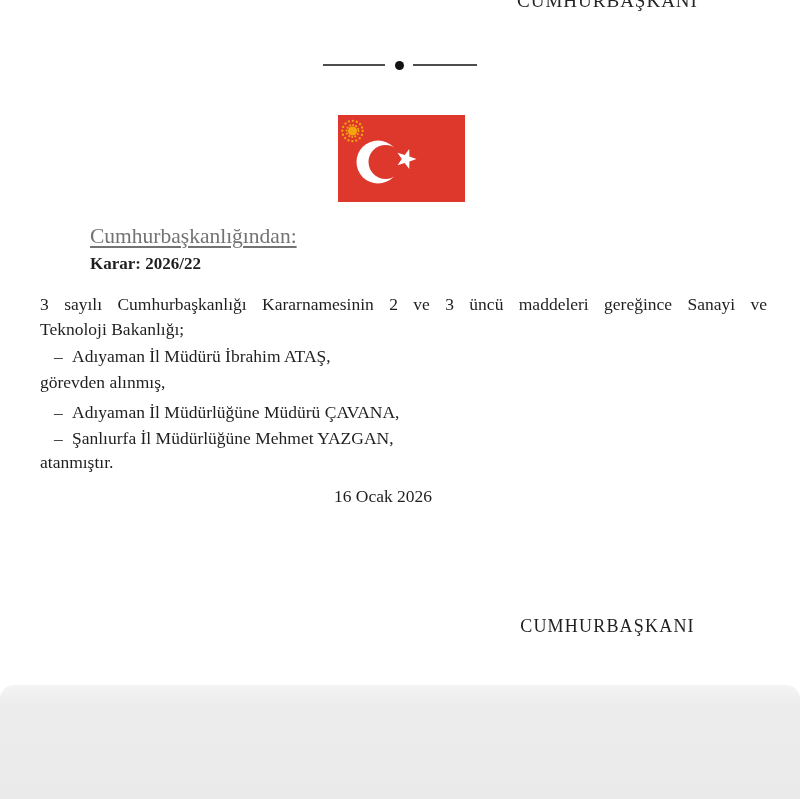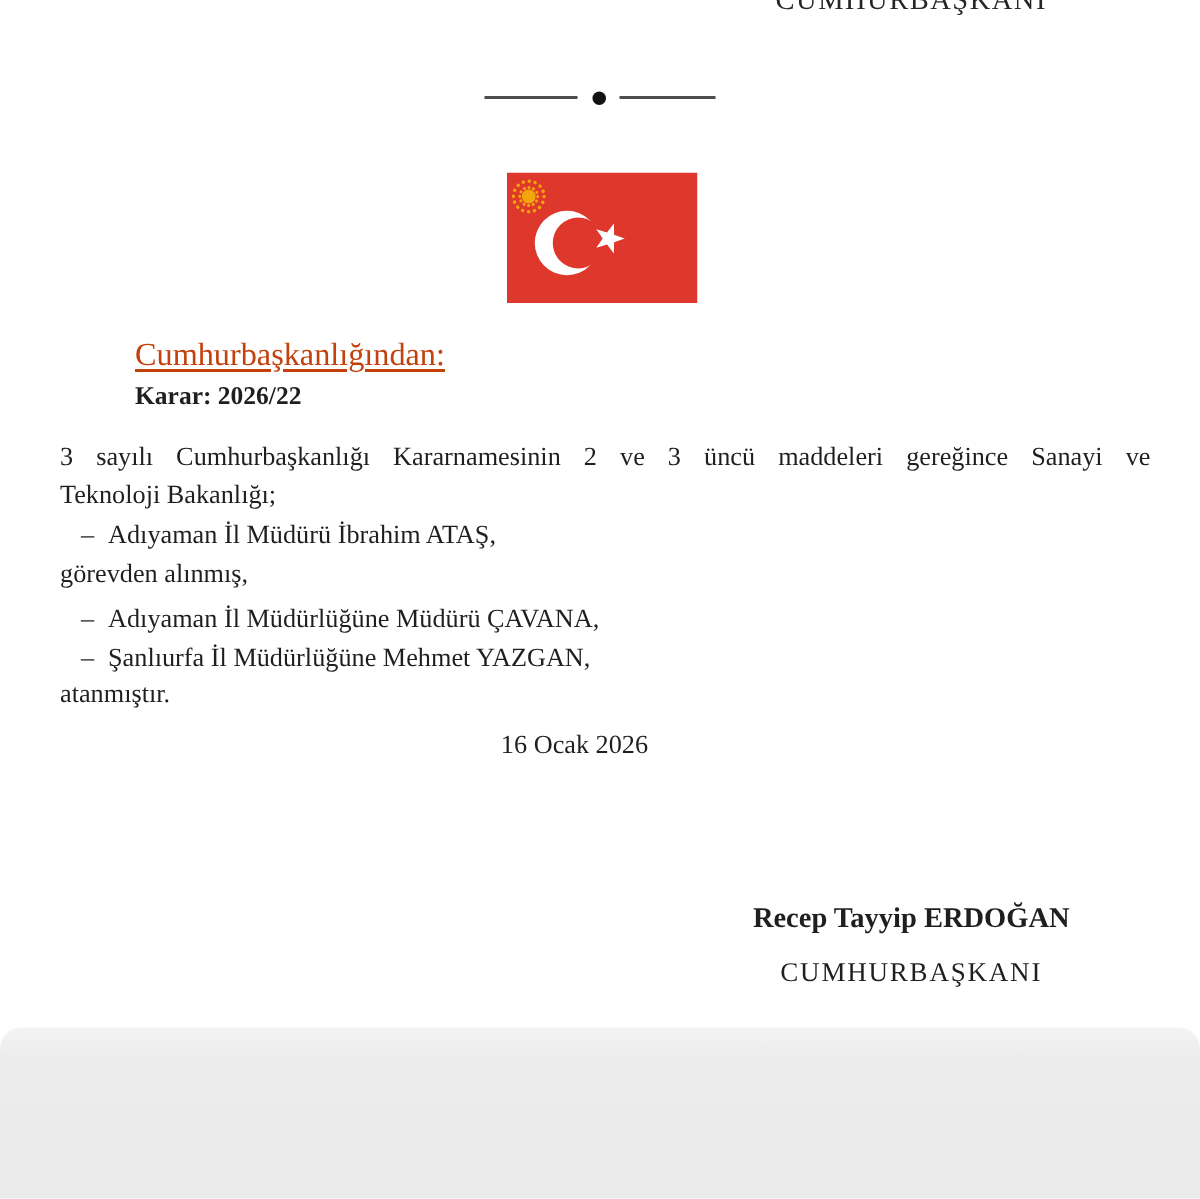--- a/index.html
+++ b/index.html
@@ -43,21 +43,21 @@
   .flag-wrap{top:115px;left:338px;width:127px;height:87px;}
   .flag-wrap svg{display:block;width:100%;height:100%;}
 
   
   .issuer{
     top:224px;left:90px;
     font-size:21.5px;
     text-decoration:underline;
     text-underline-offset:3px;
     text-decoration-thickness:1.5px;
-    color:#c2410c;
+    color:#737373;
   }
   .decision-no{
     top:254px;left:90px;
     font-size:17px;font-weight:bold;
   }
 
   
   .doc-body{top:292px;left:40px;width:727px;font-size:17.5px;line-height:25px;}
   .body-line{position:absolute;left:0;width:100%;white-space:nowrap;}
   .justify-line{white-space:normal;text-align:justify;text-align-last:justify;}
@@ -125,17 +125,16 @@
   </div>
   <div class="list-row" style="top:134px">
     <span class="dash">–</span><span>Şanlıurfa İl Müdürlüğüne Mehmet YAZGAN,</span>
   </div>
   <div class="body-line" style="top:158px">atanmıştır.</div>
 </div>
 
 <div class="abs date-line">16 Ocak 2026</div>
 
 <div class="abs signature">
-  <div class="sig-name">Recep Tayyip ERDOĞAN</div>
   <div class="sig-title">CUMHURBAŞKANI</div>
 </div>
 
 <div class="abs footer-band"></div>
 
 </body></html>

